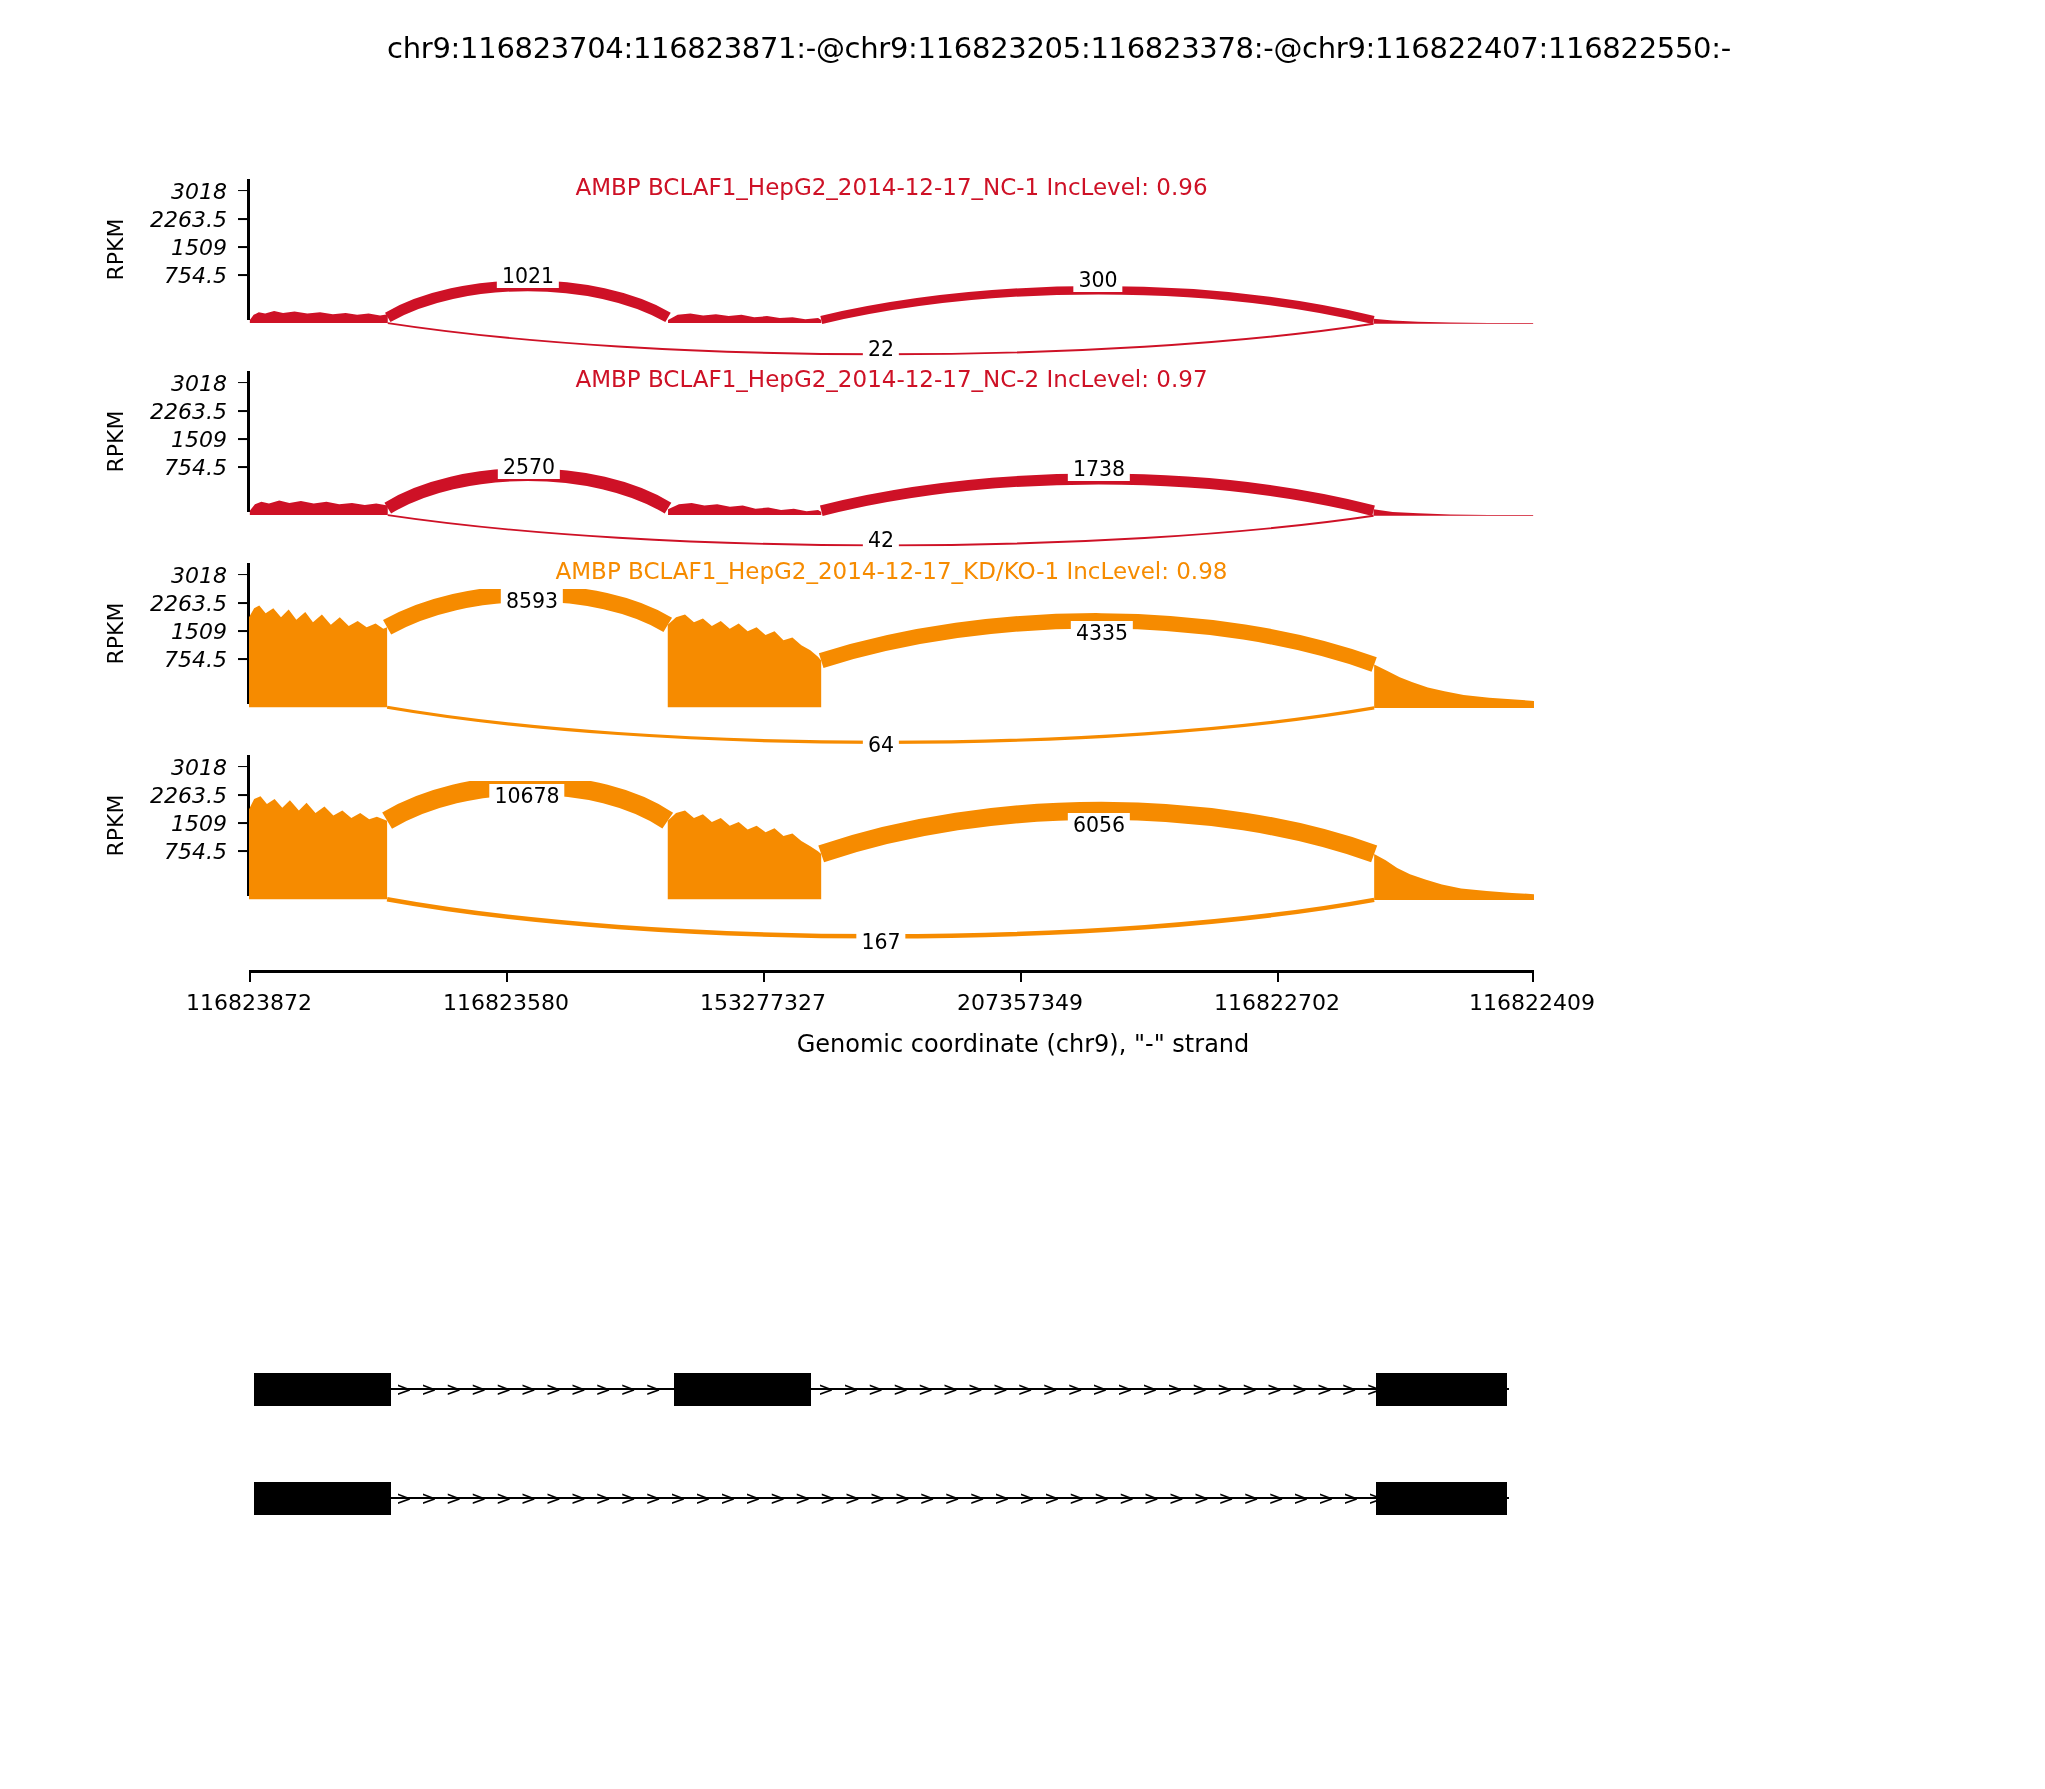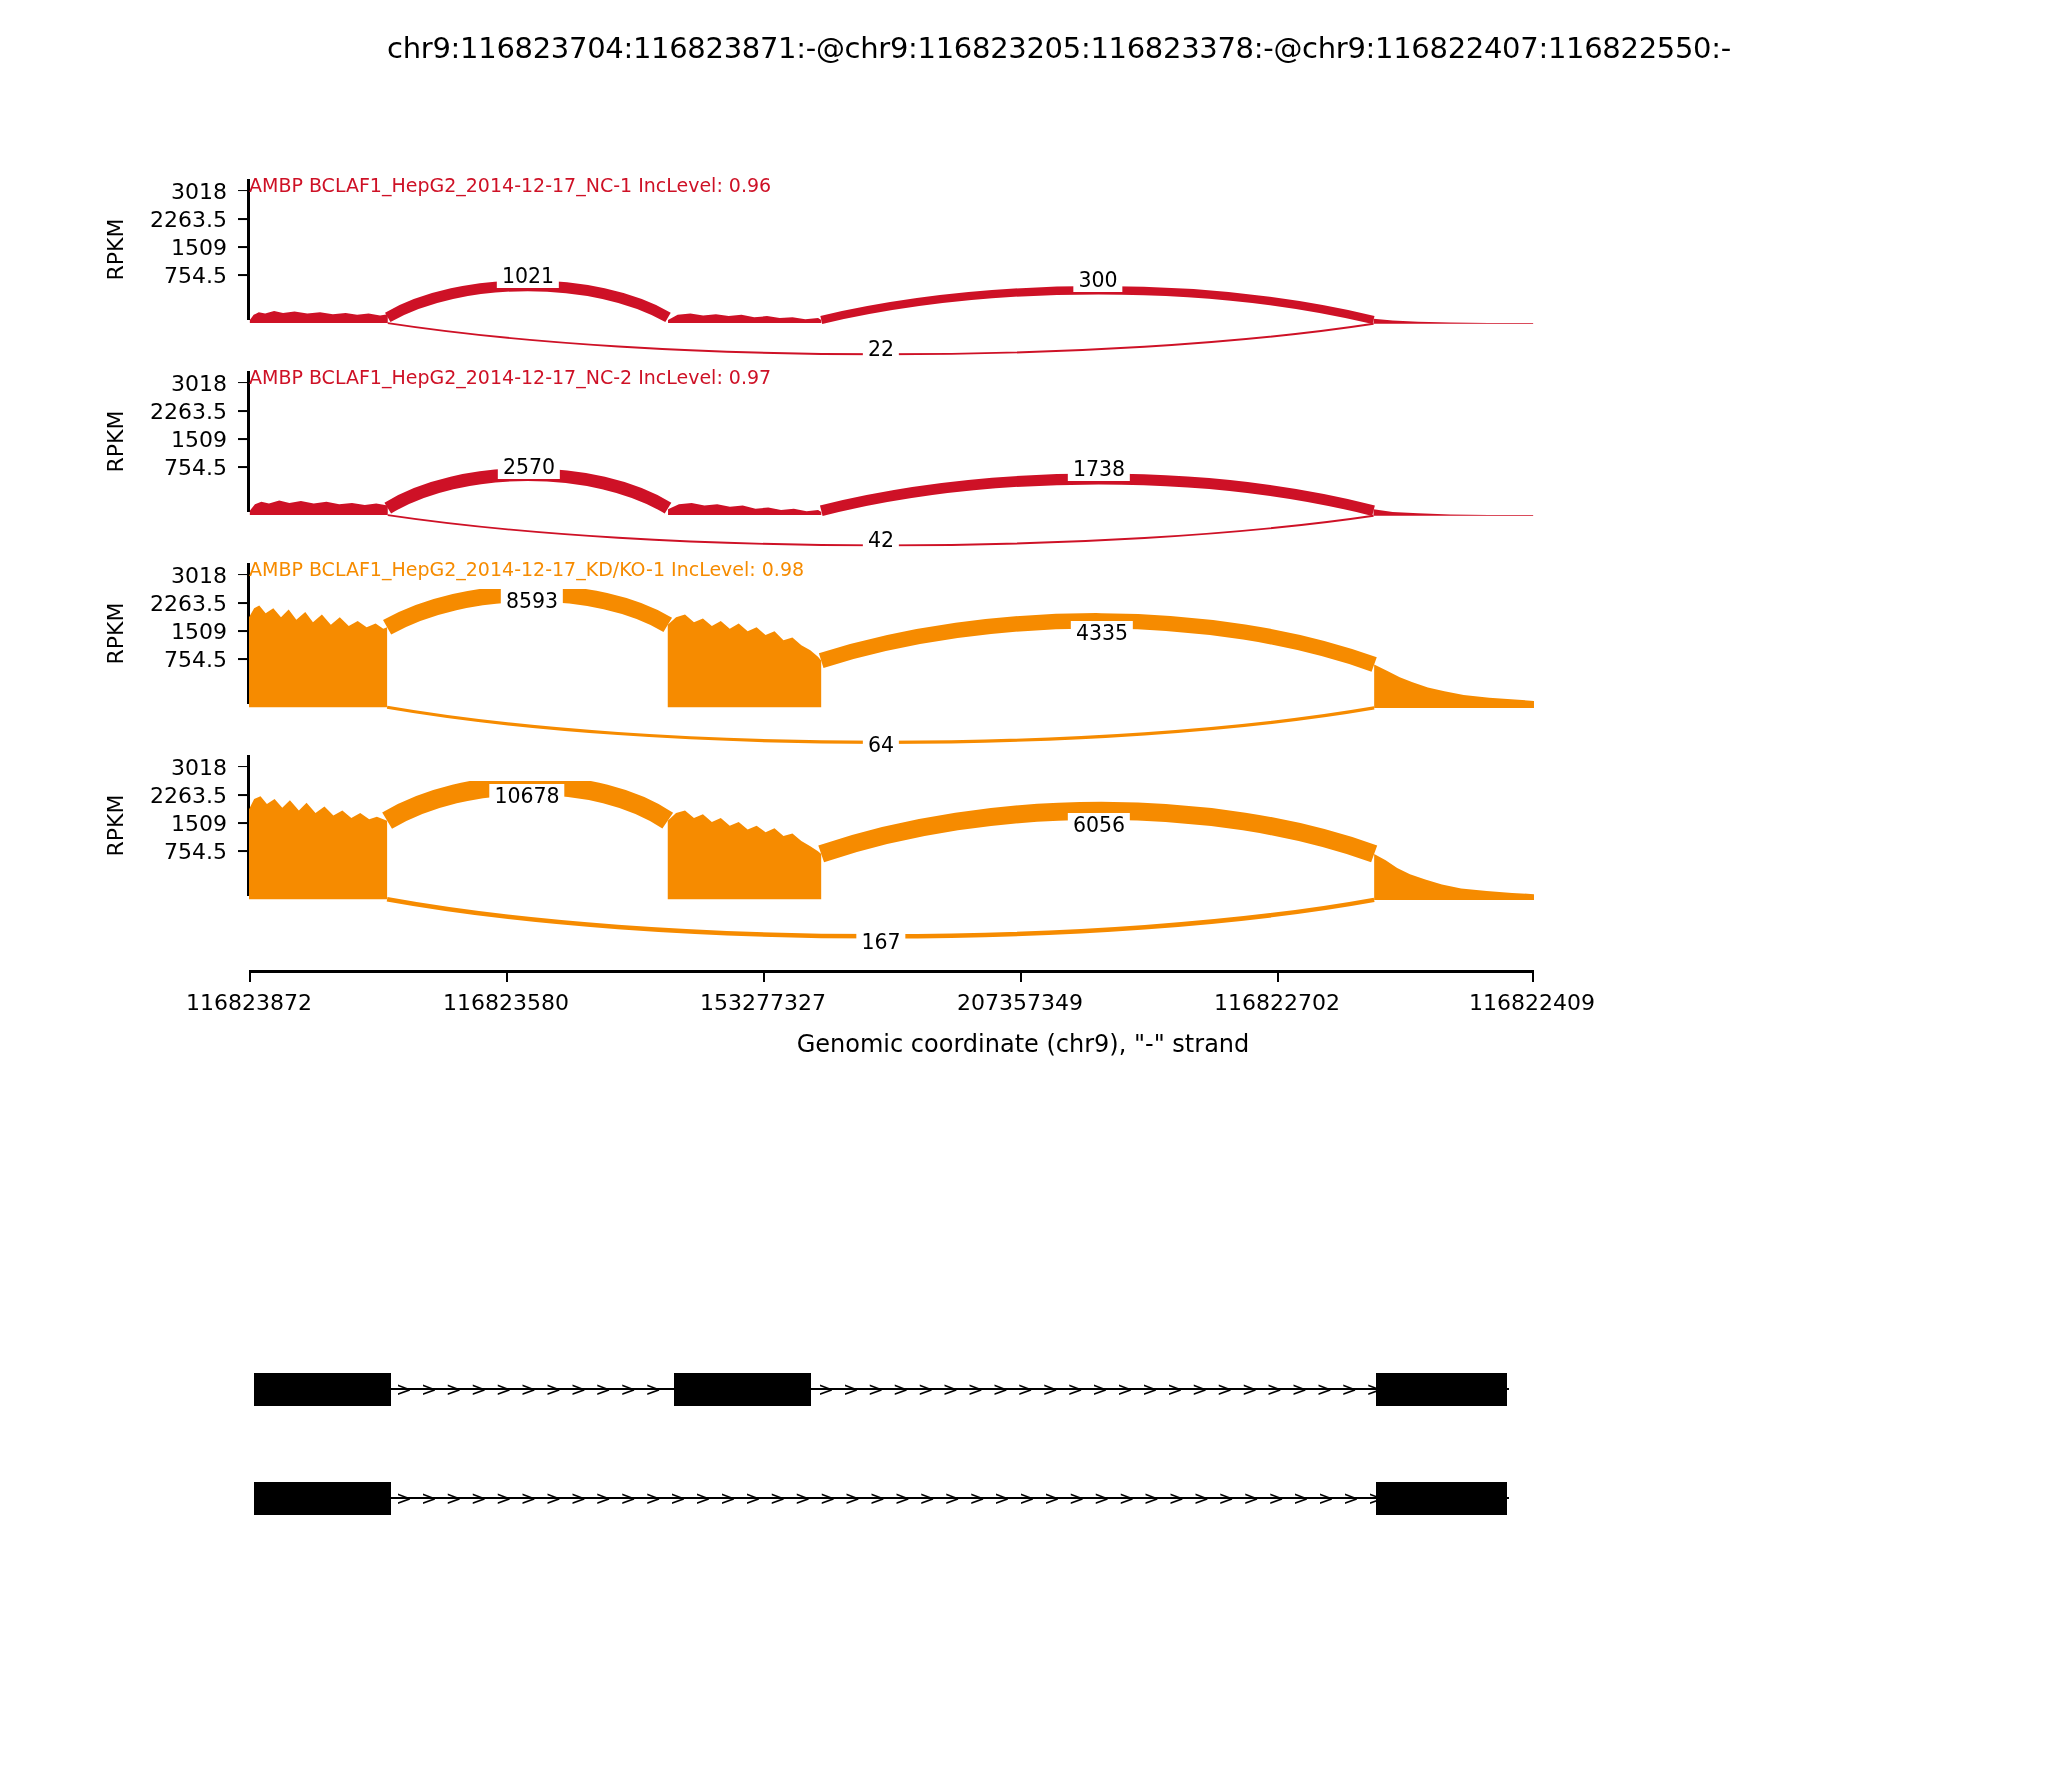--- a/index.html
+++ b/index.html
@@ -55,20 +55,21 @@
     height: 141px;
     font-size: 22px;
     color: #000;
   }
   .ytick {
     position: absolute;
     right: 9px;
     text-align: right;
     white-space: nowrap;
     transform: translateY(-50%);
+    font-style: italic;
   }
   .axis-line {
     position: absolute;
     left: 247px;
     top: 0;
     width: 2.6px;
     height: 141px;
     background: #000;
   }
   .ytickmark {
@@ -83,22 +84,22 @@
     position: absolute;
     left: 249px;
     top: 0;
     width: 1285px;
     height: 192px;
   }
   .track-title {
     position: absolute;
     top: -5.1px;
     width: 1285px;
-    text-align: left;
-    font-size: 19px;
+    text-align: center;
+    font-size: 23px;
     white-space: nowrap;
   }
   .jx-label {
     position: absolute;
     font-size: 20.5px;
     color: #000;
     background: #ffffff;
     padding: 0 5.1px;
     white-space: nowrap;
     transform: translate(-50%, -50%);

